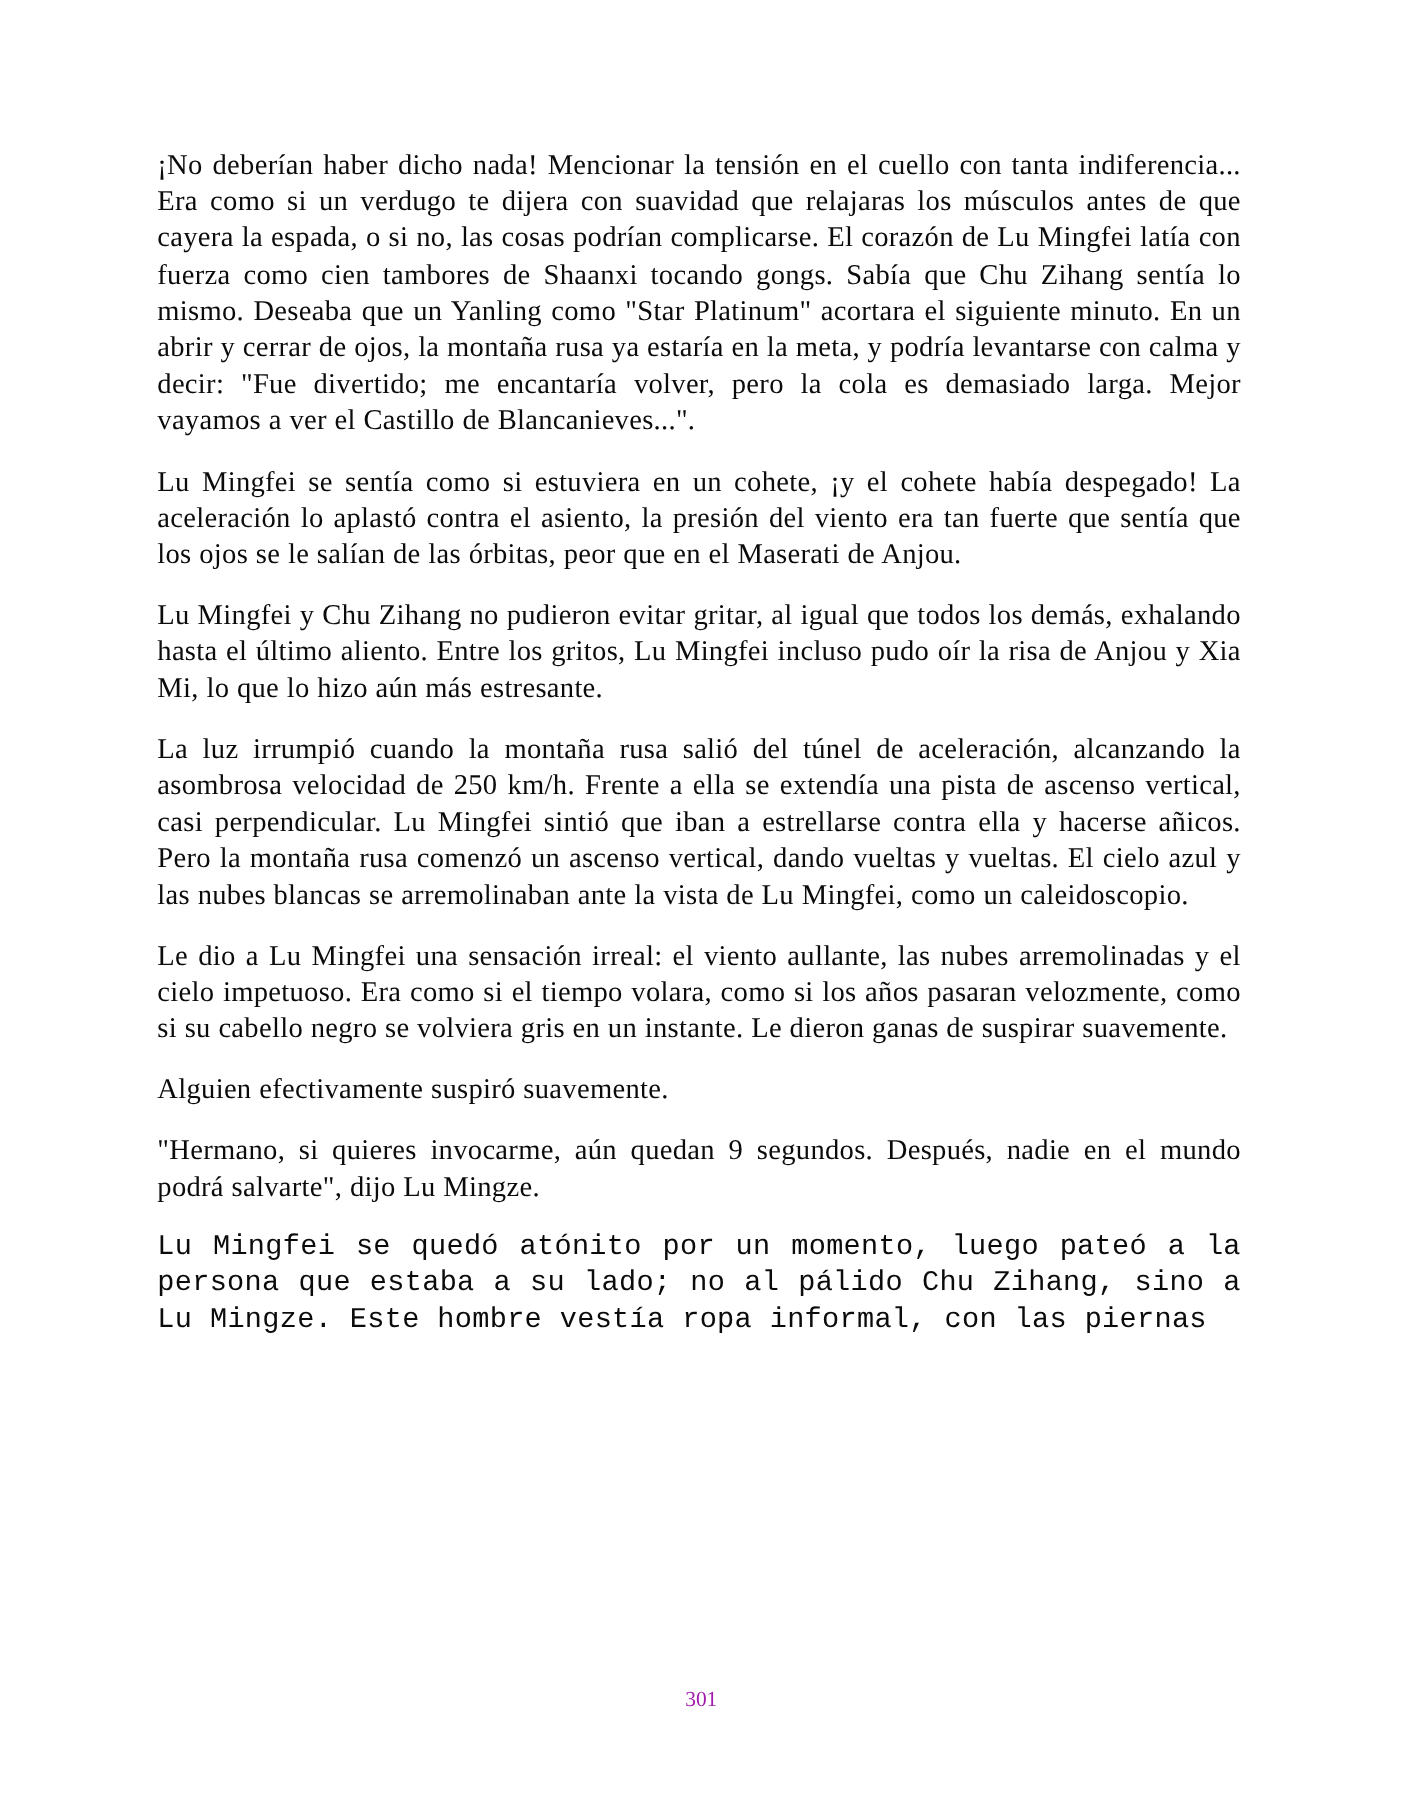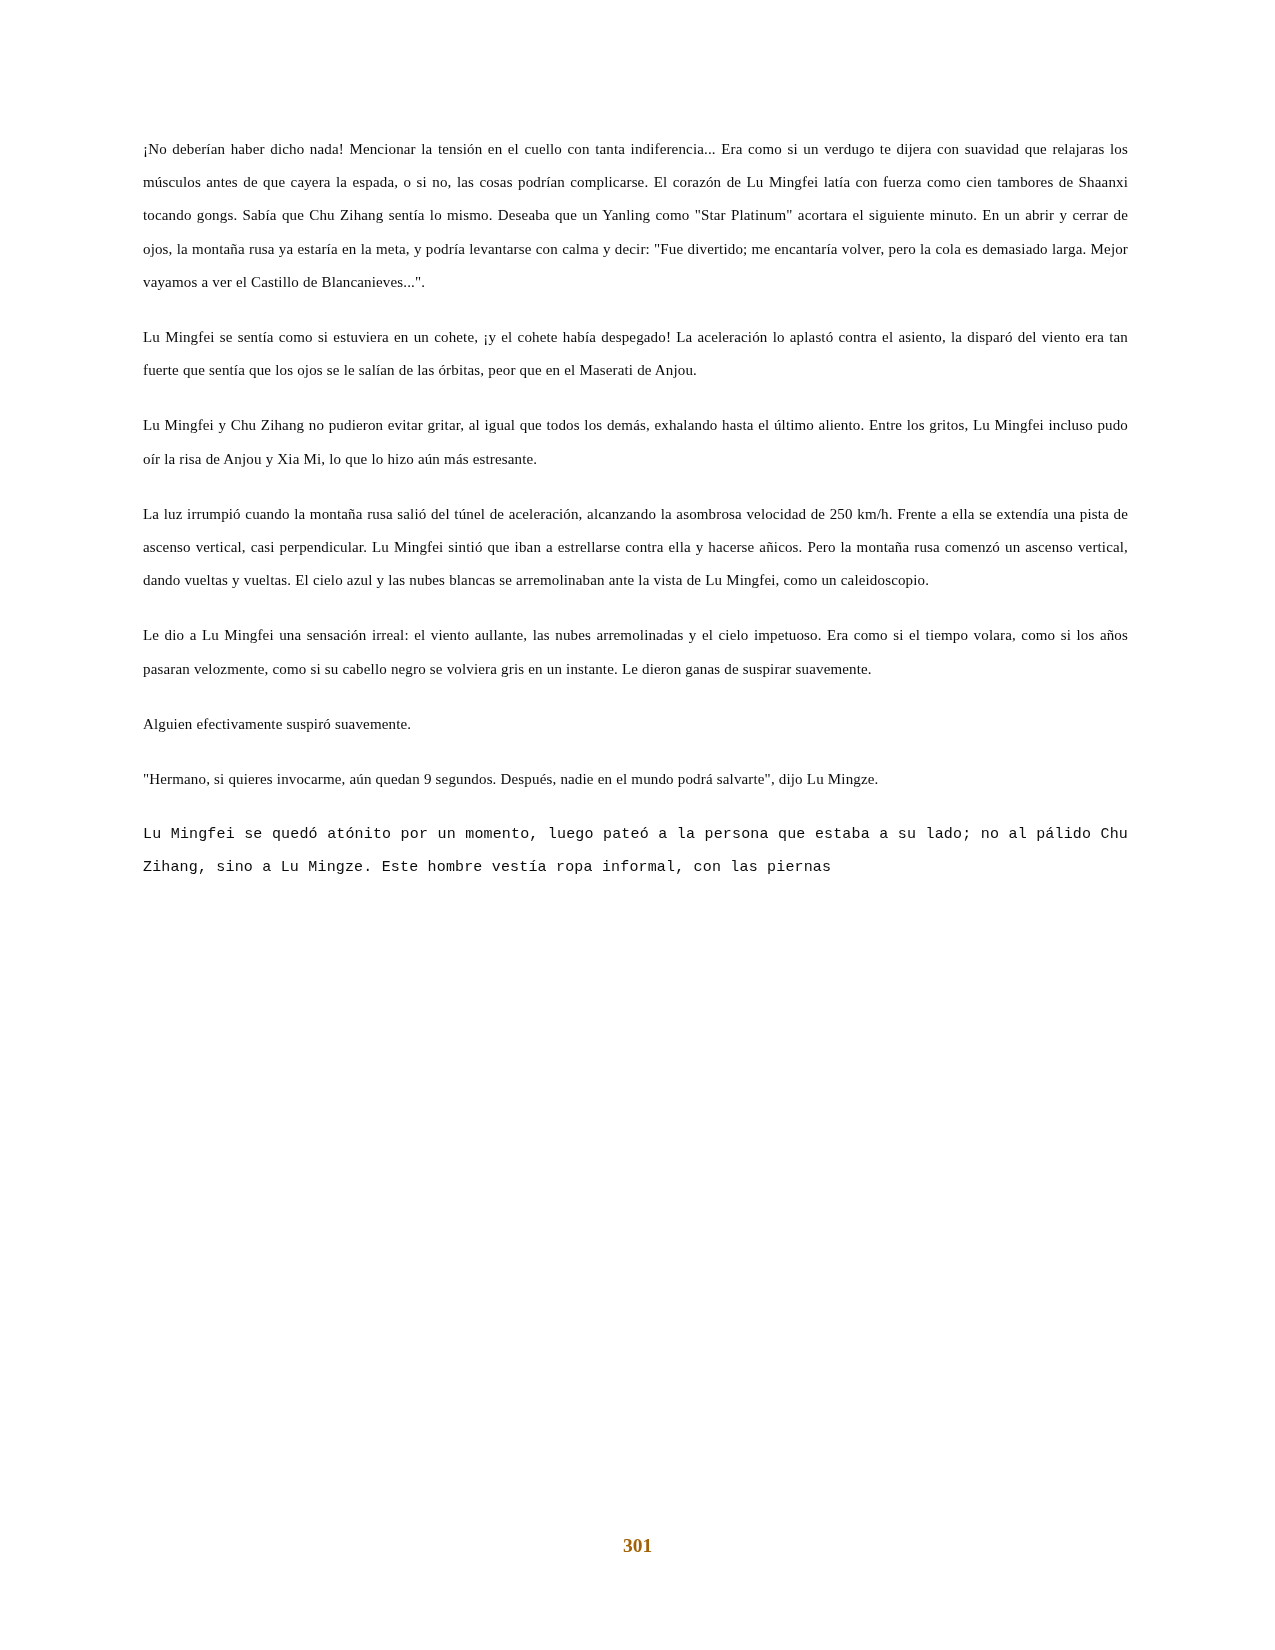--- a/index.html
+++ b/index.html
@@ -21,21 +21,21 @@
 
   .text-column {
     position: absolute;
     left: 143px;
     top: 133px;
     width: 985px;
   }
 
   .para {
     font-family: "Liberation Serif", "DejaVu Serif", serif;
-    font-size: 15px;
+    font-size: 26px;
     line-height: 33.2px;
     color: #0b0b0b;
     text-align: justify;
     text-justify: inter-word;
     margin: 0 0 22px 0;
     -webkit-font-smoothing: antialiased;
     letter-spacing: 0.01em;
     word-spacing: 0.01em;
     hyphens: none;
   }
@@ -52,36 +52,35 @@
 
   .page-number {
     position: absolute;
     left: 0;
     right: 0;
     top: 1534px;
     text-align: center;
     font-family: "Liberation Serif", "DejaVu Serif", serif;
     font-size: 19.5px;
     line-height: 24px;
-    color: #a16207;
-    font-weight: bold;
+    color: #a21caf;
   }
 </style>
 </head>
 <body>
 
 <div class="page">
 
   <div class="text-column">
 
     <p class="para">¡No deberían haber dicho nada! Mencionar la tensión en el cuello con tanta indiferencia... Era como si un verdugo te dijera con suavidad que relajaras los músculos antes de que cayera la espada, o si no, las cosas podrían complicarse. El corazón de Lu Mingfei latía con fuerza como cien tambores de Shaanxi tocando gongs. Sabía que Chu Zihang sentía lo mismo. Deseaba que un Yanling como "Star Platinum" acortara el siguiente minuto. En un abrir y cerrar de ojos, la montaña rusa ya estaría en la meta, y podría levantarse con calma y decir: "Fue divertido; me encantaría volver, pero la cola es demasiado larga. Mejor vayamos a ver el Castillo de Blancanieves...".</p>
 
 
 
-    <p class="para">Lu Mingfei se sentía como si estuviera en un cohete, ¡y el cohete había despegado! La aceleración lo aplastó contra el asiento, la disparó del viento era tan fuerte que sentía que los ojos se le salían de las órbitas, peor que en el Maserati de Anjou.</p>
+    <p class="para">Lu Mingfei se sentía como si estuviera en un cohete, ¡y el cohete había despegado! La aceleración lo aplastó contra el asiento, la presión del viento era tan fuerte que sentía que los ojos se le salían de las órbitas, peor que en el Maserati de Anjou.</p>
 
     <p class="para">Lu Mingfei y Chu Zihang no pudieron evitar gritar, al igual que todos los demás, exhalando hasta el último aliento. Entre los gritos, Lu Mingfei incluso pudo oír la risa de Anjou y Xia Mi, lo que lo hizo aún más estresante.</p>
 
     <p class="para">La luz irrumpió cuando la montaña rusa salió del túnel de aceleración, alcanzando la asombrosa velocidad de 250 km/h. Frente a ella se extendía una pista de ascenso vertical, casi perpendicular. Lu Mingfei sintió que iban a estrellarse contra ella y hacerse añicos. Pero la montaña rusa comenzó un ascenso vertical, dando vueltas y vueltas. El cielo azul y las nubes blancas se arremolinaban ante la vista de Lu Mingfei, como un caleidoscopio.</p>
 
     <p class="para">Le dio a Lu Mingfei una sensación irreal: el viento aullante, las nubes arremolinadas y el cielo impetuoso. Era como si el tiempo volara, como si los años pasaran velozmente, como si su cabello negro se volviera gris en un instante. Le dieron ganas de suspirar suavemente.</p>
 
     <p class="para">Alguien efectivamente suspiró suavemente.</p>
 
     <p class="para">"Hermano, si quieres invocarme, aún quedan 9 segundos. Después, nadie en el mundo podrá salvarte", dijo Lu Mingze.</p>

